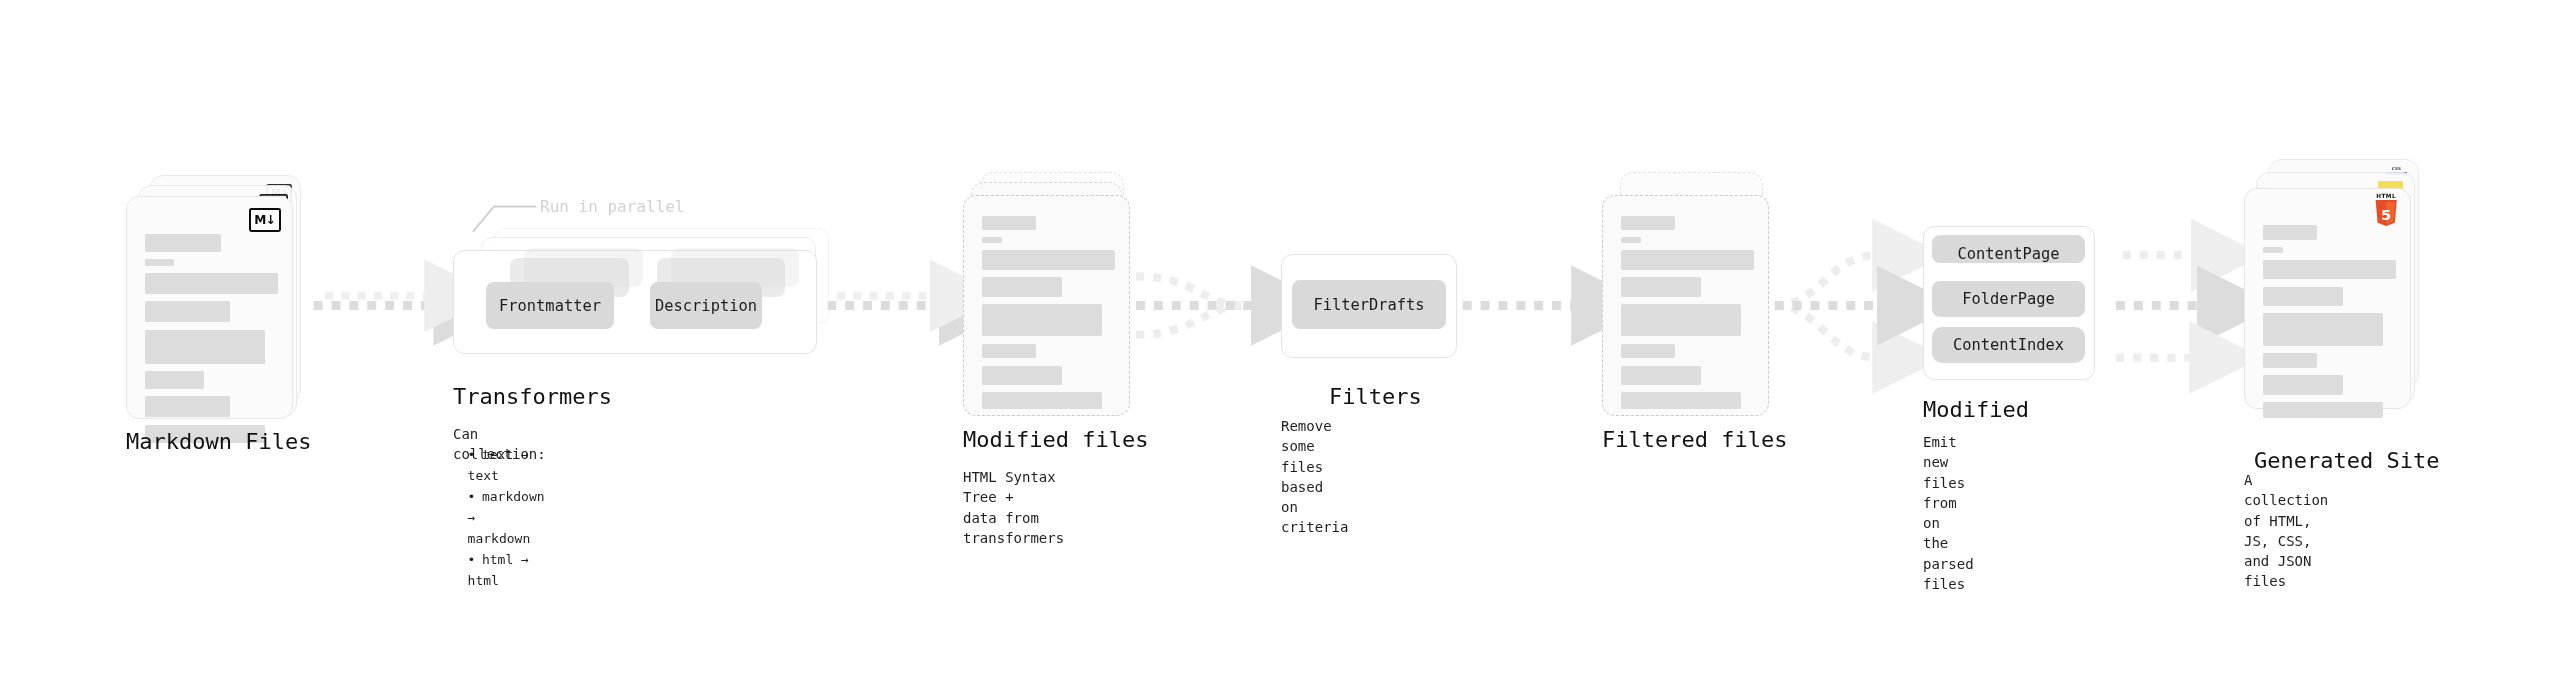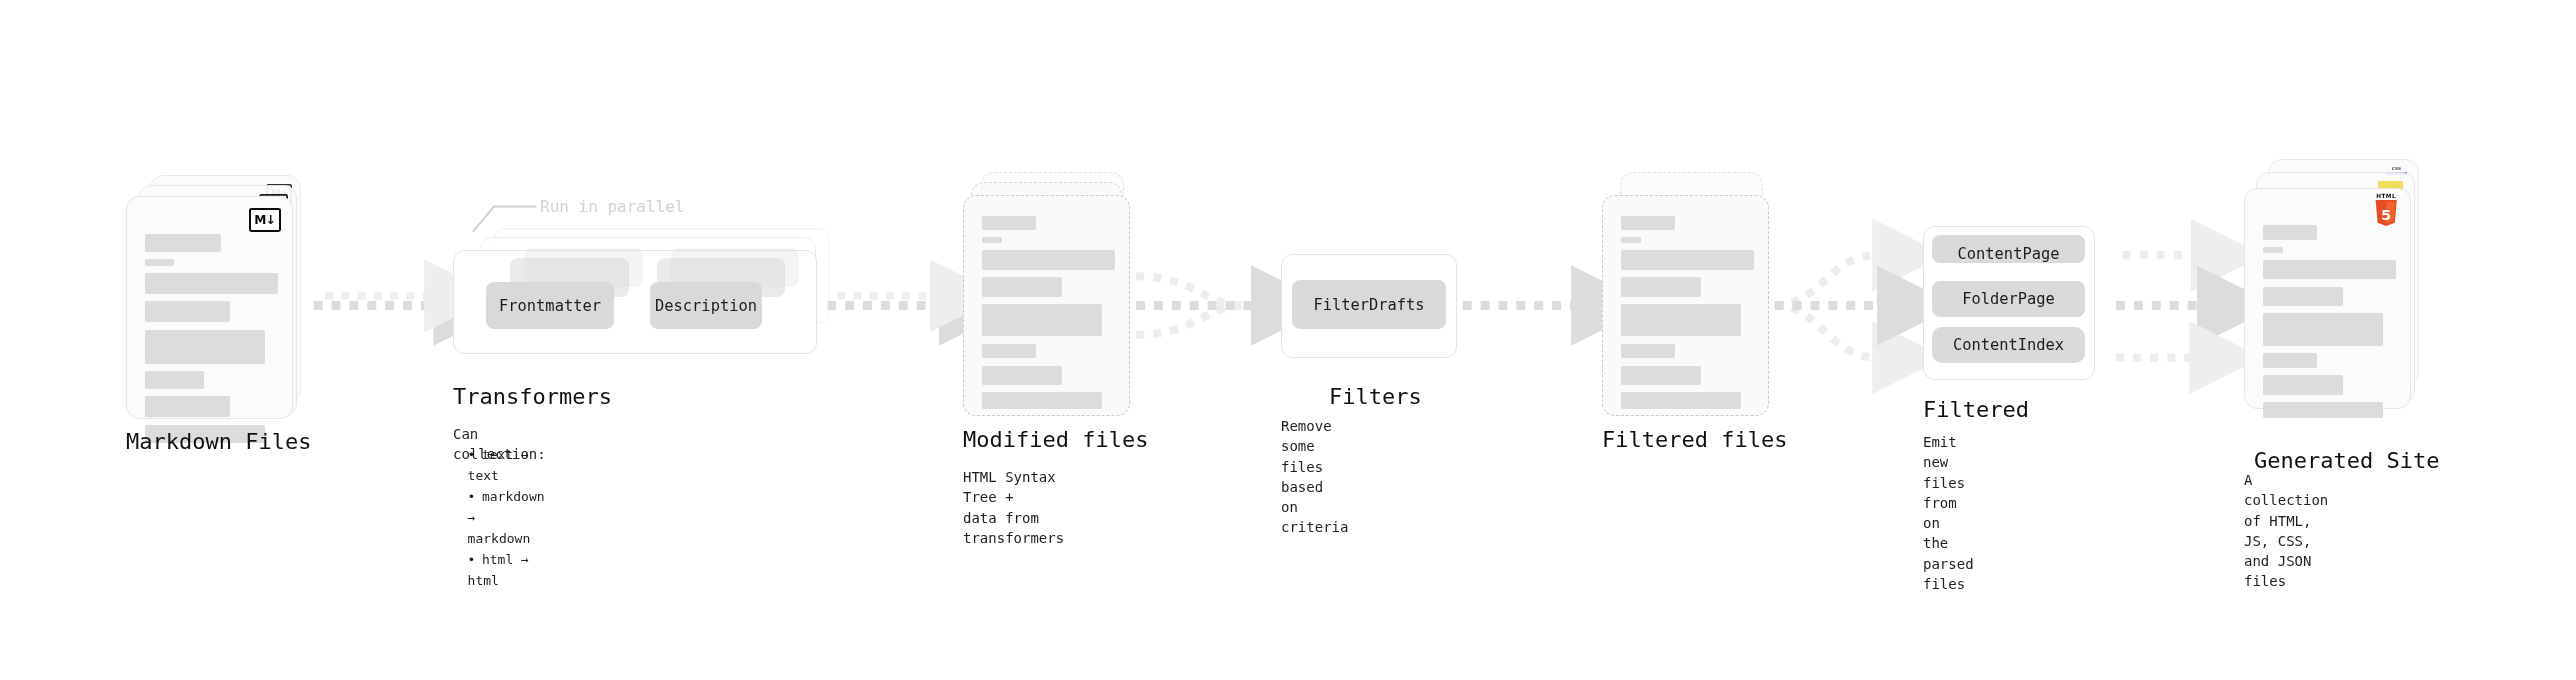--- a/index.html
+++ b/index.html
@@ -313,21 +313,21 @@
     <div class="group-box" style="left:1923px;top:226px;width:172px;height:154px;"></div>
     <div class="chip" style="left:1932px;top:235px;width:153px;height:28px;align-items:flex-end;">
       <span>ContentPage</span>
     </div>
     <div class="chip" style="left:1932px;top:281px;width:153px;height:36px;">
       <span>FolderPage</span>
     </div>
     <div class="chip" style="left:1932px;top:327px;width:153px;height:36px;border-radius:10px;">
       <span>ContentIndex</span>
     </div>
-    <div class="title" style="left:1923px;top:397px;">Filtered</div>
+    <div class="title" style="left:1923px;top:397px;">Modified</div>
     <div class="subtitle" style="left:1923px;top:432px;">Emit new files from on
 the parsed files</div>
   </div>
 
   <div class="node">
     <div class="doc-stack" style="left:2244px;top:159px;width:187px;height:260px;">
       <div class="doc-sheet back2" style="left:24.4px;top:0px;width:151px;height:228px;">
         <div class="badge badge-css" style="right:11.4px;top:6.5px;">
           <span class="css-word">CSS</span>
           <span class="css-bar"></span>

